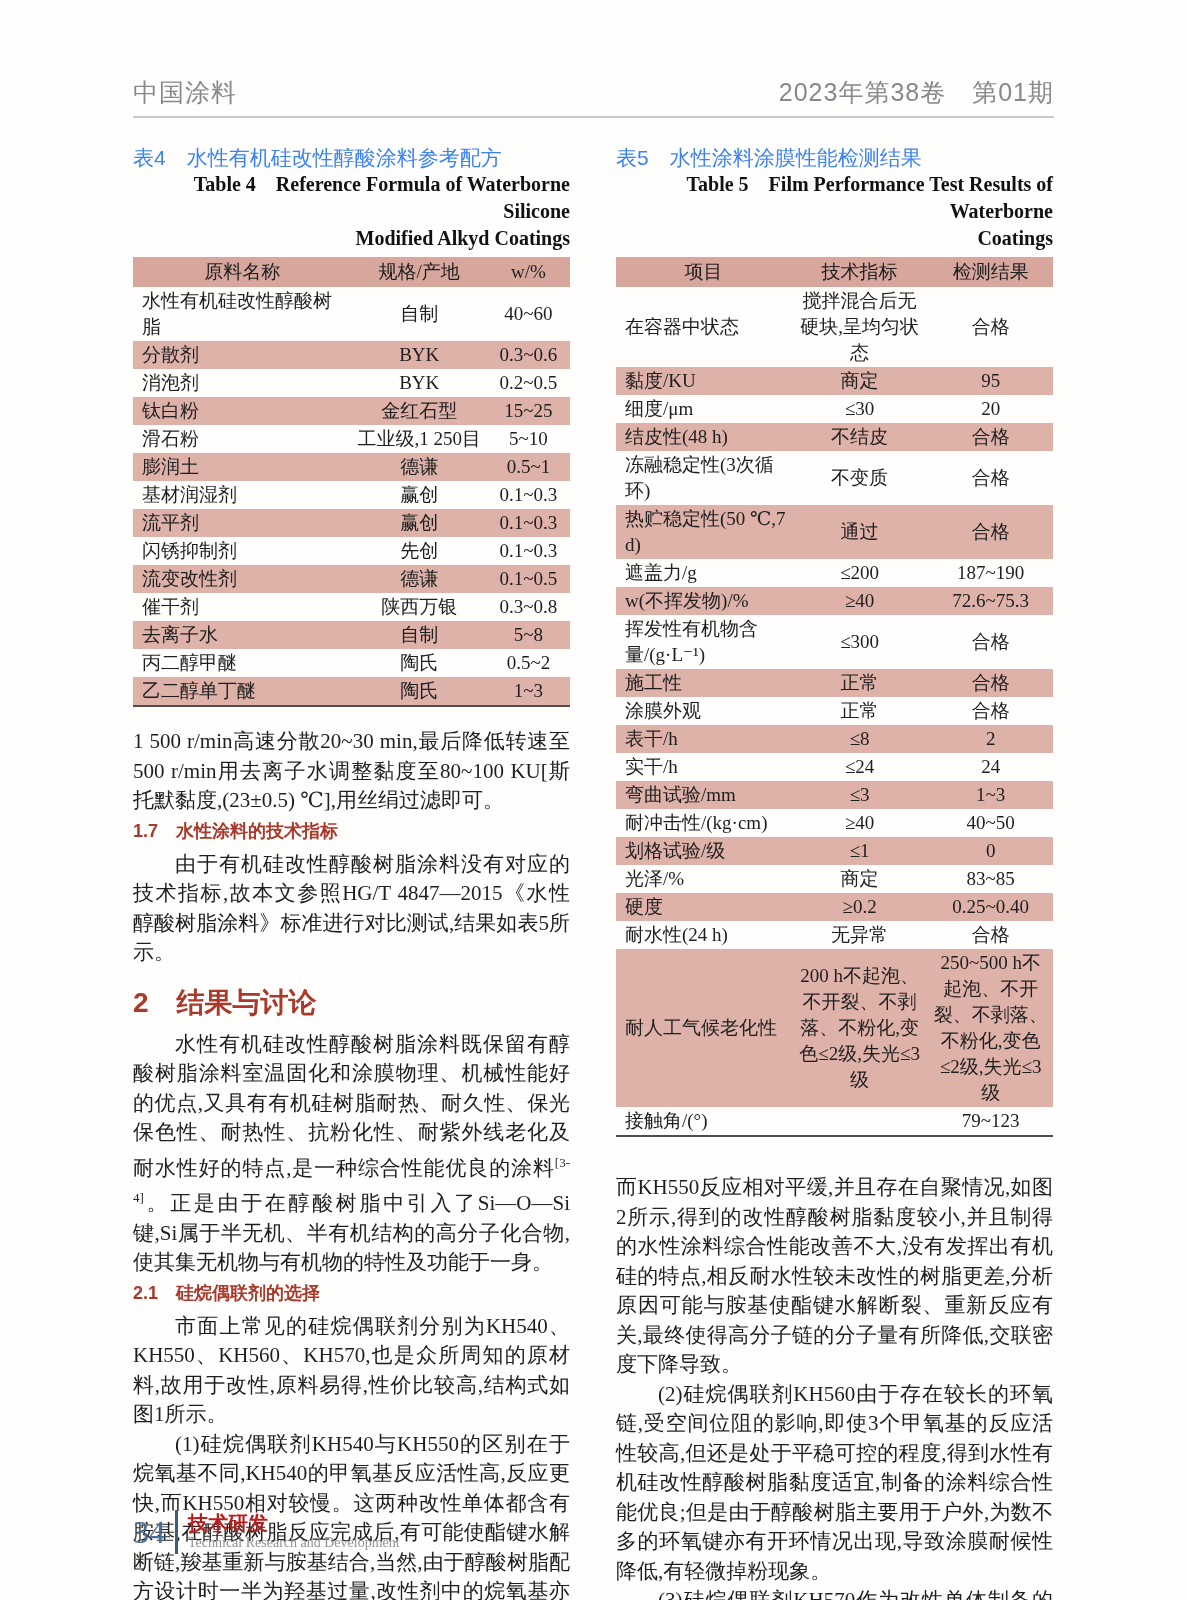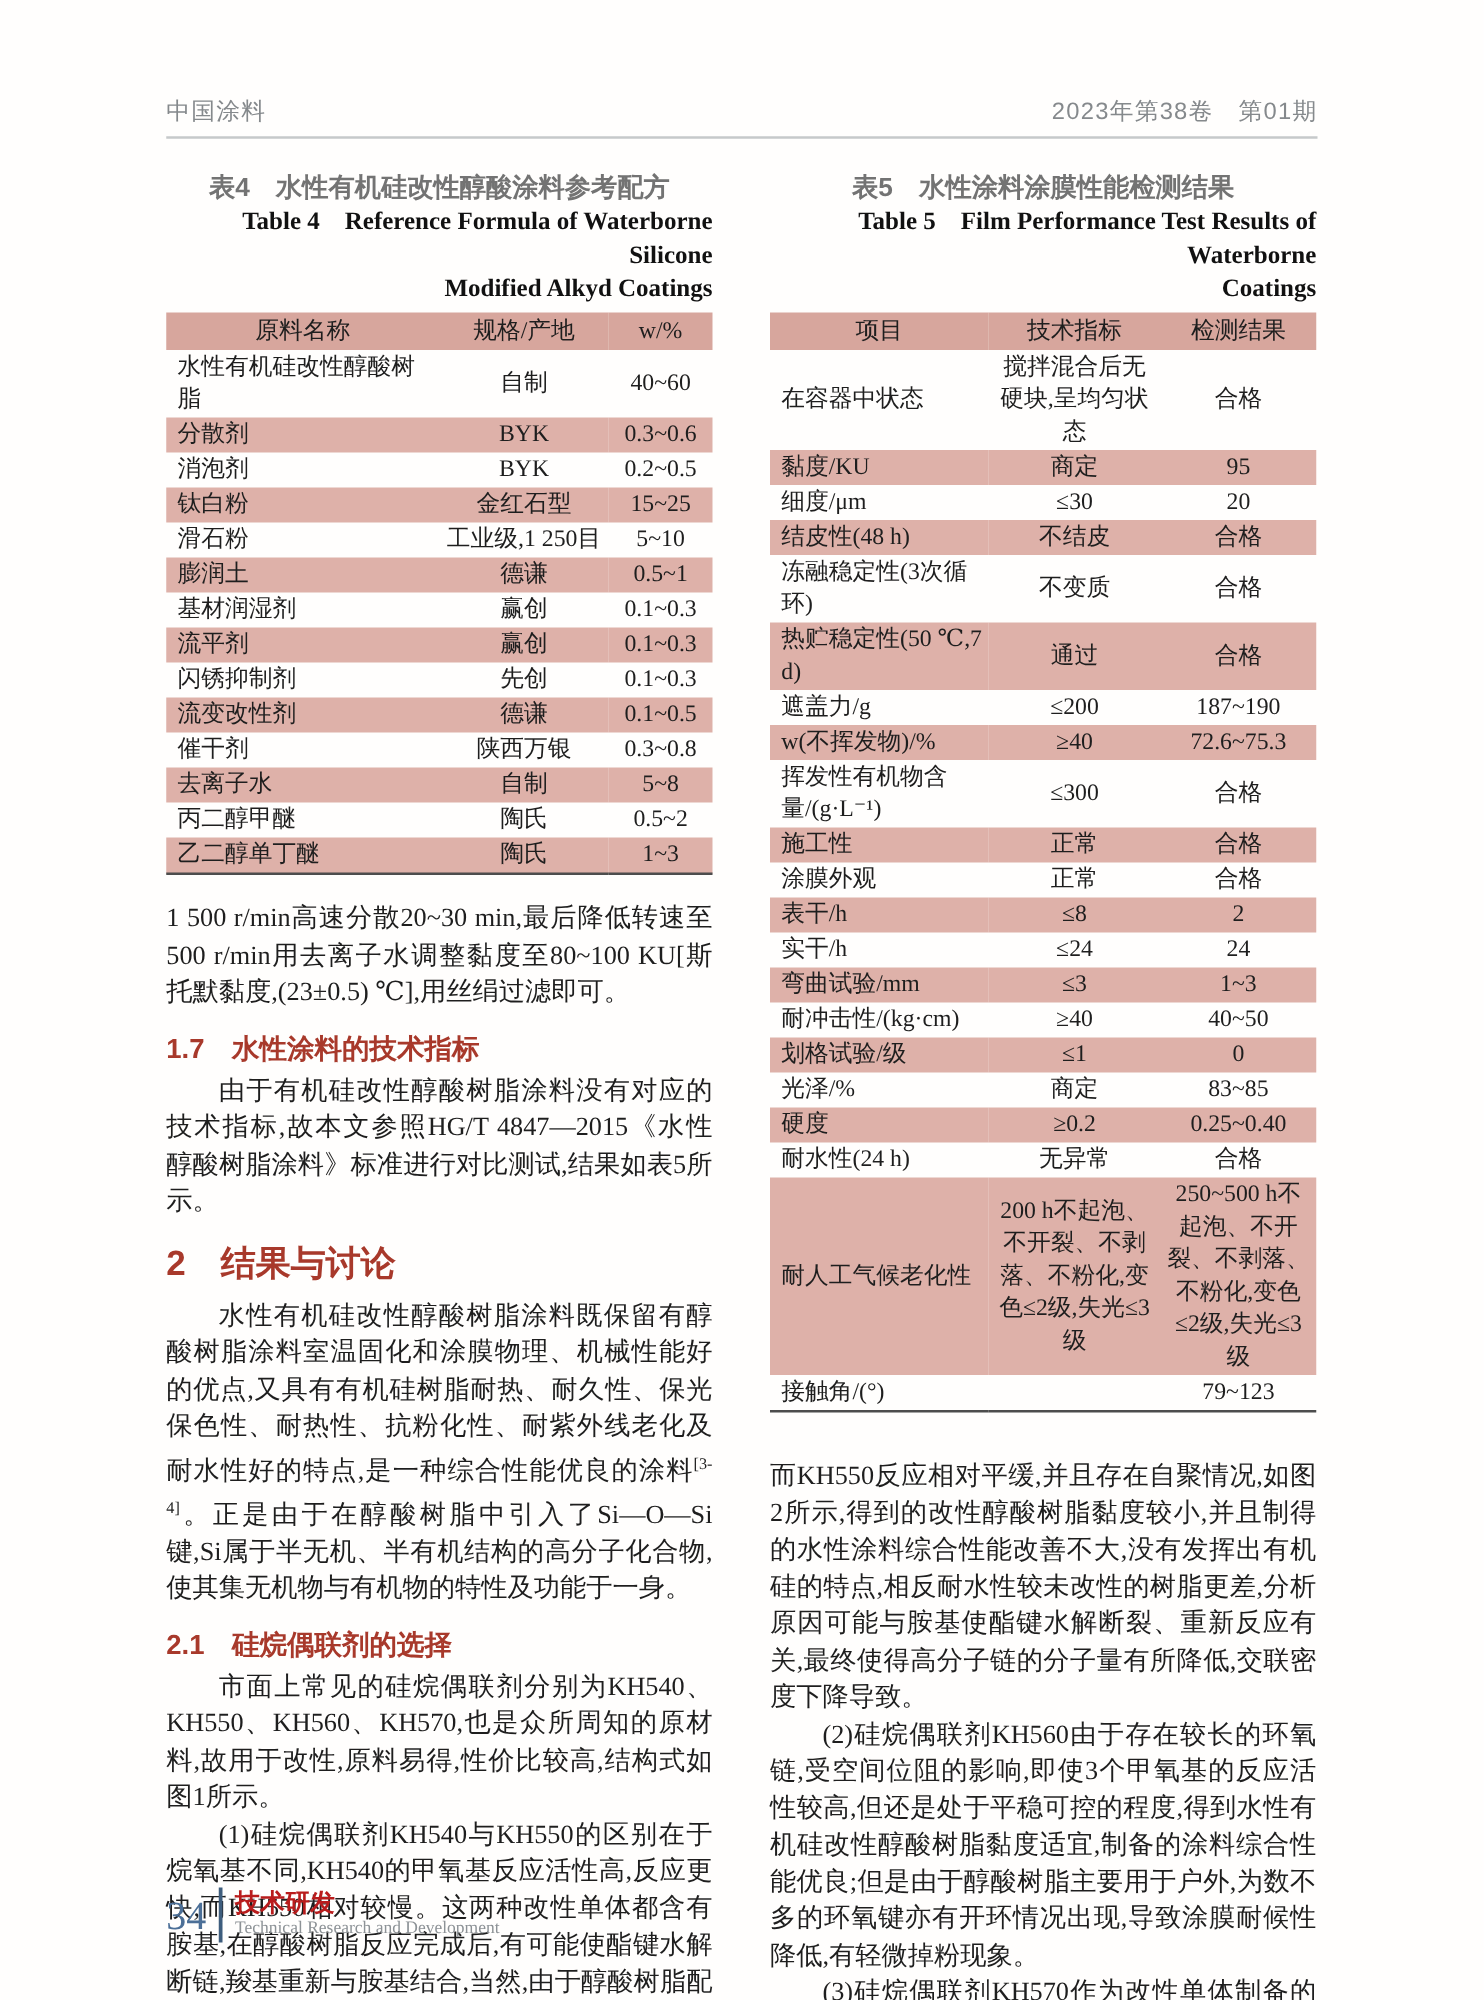--- a/index.html
+++ b/index.html
@@ -10,35 +10,35 @@
     margin:0 auto;
     background:#fffefd;
     font-family:"Liberation Serif","DejaVu Serif",serif;
     color:#1e1e1e;
     padding:76px 133px 0 133px;
     overflow:hidden;
   }
   
   .runhead {
     display:flex; justify-content:space-between; align-items:flex-end;
-    font-size:19px; color:#85898c;
+    font-size:25px; color:#85898c;
     padding-bottom:7px;
     border-bottom:2px solid #c6c9ca;
     font-family:"Liberation Sans","DejaVu Sans",sans-serif;
     letter-spacing:1px;
   }
   
   .cols { display:flex; gap:46px; margin-top:26px; }
   .col { width:437px; flex:0 0 437px; }
 
   
   .tbl-title-zh {
-    text-align:center; font-weight:bold; font-size:21px; line-height:27px;
-    font-family:"Liberation Sans","DejaVu Sans",sans-serif;
-    color:#737373;
+    font-weight:normal; font-size:21px; line-height:27px;
+    font-family:"Liberation Sans","DejaVu Sans",sans-serif;
+    color:#3b82f6;
   }
   .tbl-title-en {
     text-align:right; font-weight:bold; font-size:20px; line-height:27px;
     font-family:"Liberation Serif","DejaVu Serif",serif;
     color:#111;
   }
   .tbl-wrap { margin-top:5px; }
 
   
   table { width:100%; border-collapse:collapse; table-layout:fixed; }
@@ -58,22 +58,22 @@
   
   .bodytext p {
     font-size:21px; line-height:29.5px;
     text-align:justify; text-justify:inter-character;
     text-indent:2em;
   }
   .bodytext p.noindent { text-indent:0; }
   .bodytext sup { font-size:13px; }
   .h-sub {
     font-family:"Liberation Sans","DejaVu Sans",sans-serif;
-    font-weight:bold; font-size:22px; line-height:28px;
-    color:#a8392b; margin:16px 0 5px 0;
+    font-weight:bold; font-size:18px; line-height:28px;
+    color:#a8392b; margin:1px 0 5px 0;
   }
   .h-sec {
     font-family:"Liberation Sans","DejaVu Sans",sans-serif;
     font-weight:bold; font-size:28px; line-height:36px;
     color:#a8392b; margin:17px 0 9px 0;
   }
   .gap-after-table { margin-top:20px; }
   .right-text { margin-top:36px; }
 
   

